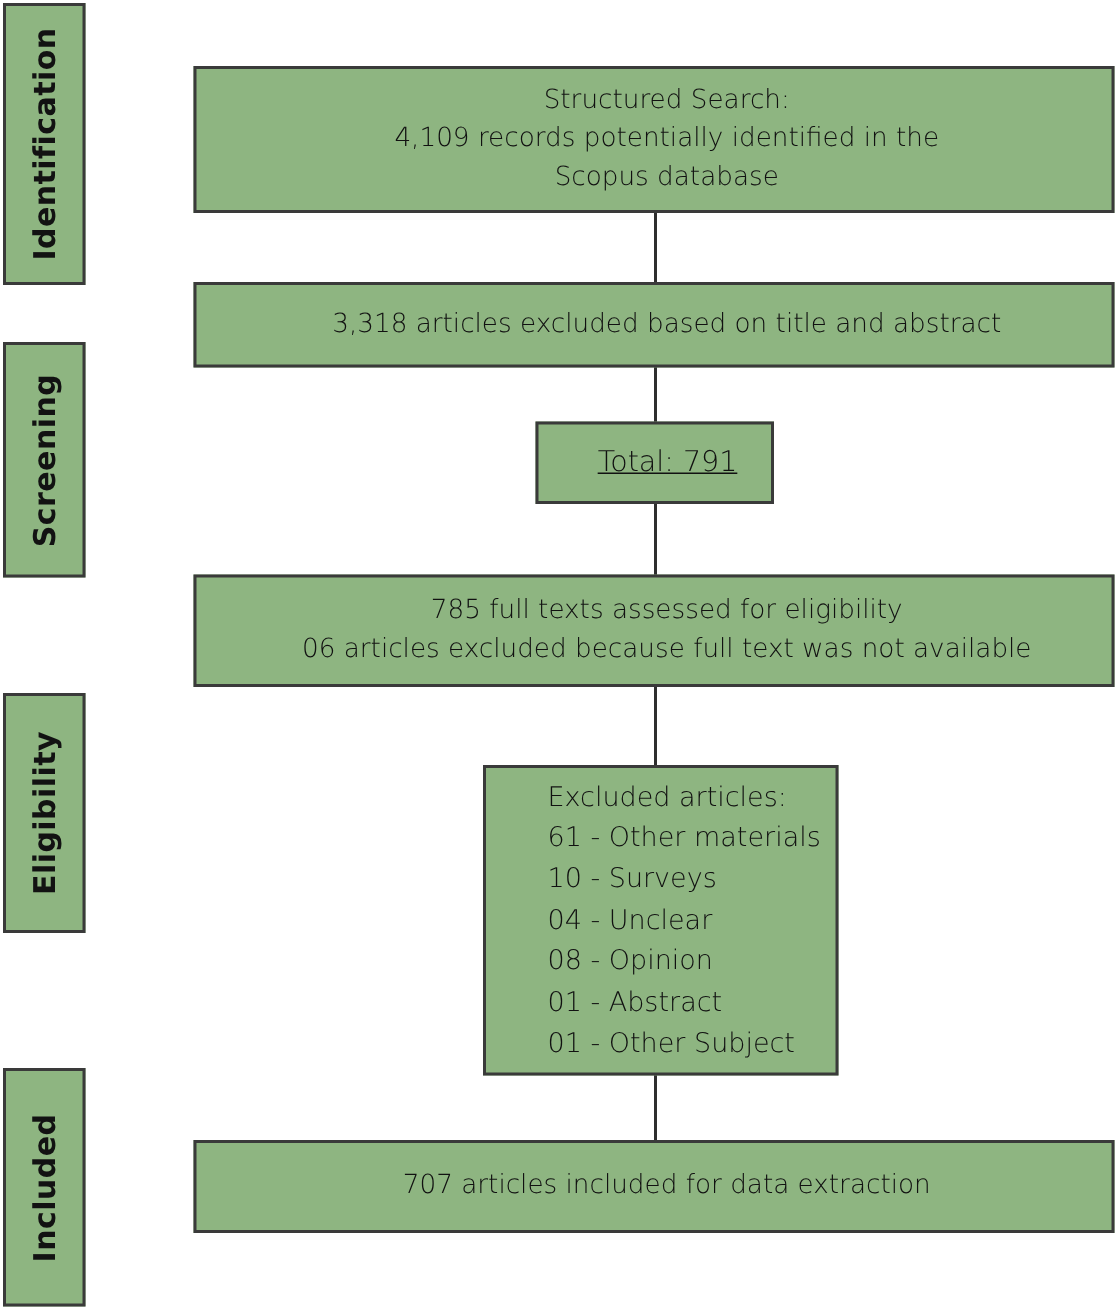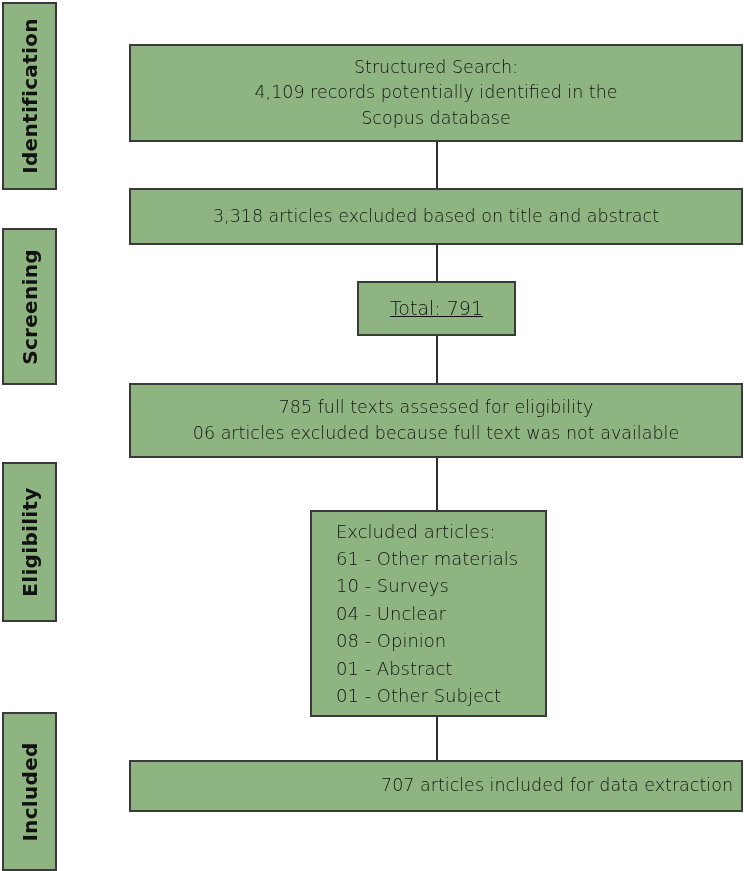--- a/index.html
+++ b/index.html
@@ -61,20 +61,21 @@
   .flow-box {
     display: flex;
     align-items: center;
     justify-content: center;
     text-align: center;
     color: #111111;
     font-family: "DejaVu Sans", sans-serif;
     font-weight: 300;
     font-size: 17.5px;
     line-height: 1.45;
+    padding-left: 17px;
   }
   .flow-box .txt {
     width: 100%;
     padding: 0 8px;
     box-sizing: border-box;
   }
   .flow-box .line {
     display: block;
     white-space: pre;
   }
@@ -85,21 +86,21 @@
   
   .total-box {
     left: 357px;
     width: 159px;
     font-size: 19px;
     text-decoration: underline;
   }
 
   
   .excluded-box {
-    left: 310px;
+    left: 322px;
     width: 237px;
     justify-content: flex-start;
     align-items: center;
     text-align: left;
     font-size: 18px;
     line-height: 1.52;
   }
   .excluded-box .txt {
     padding: 0 0 0 24px;
     text-align: left;
@@ -164,19 +165,19 @@
       <span class="line">Excluded articles:</span>
       <span class="line">61 - Other materials</span>
       <span class="line">10 - Surveys</span>
       <span class="line">04 - Unclear</span>
       <span class="line">08 - Opinion</span>
       <span class="line">01 - Abstract</span>
       <span class="line">01 - Other Subject</span>
     </span>
   </div>
 
-  <div class="gbox flow-box wide" style="top:760px; height:52px;text-align:right;">
+  <div class="gbox flow-box wide" style="top:760px; height:62px;">
     <span class="txt">
       <span class="line">707 articles included for data extraction</span>
     </span>
   </div>
 
 </div>
 
 </body></html>

